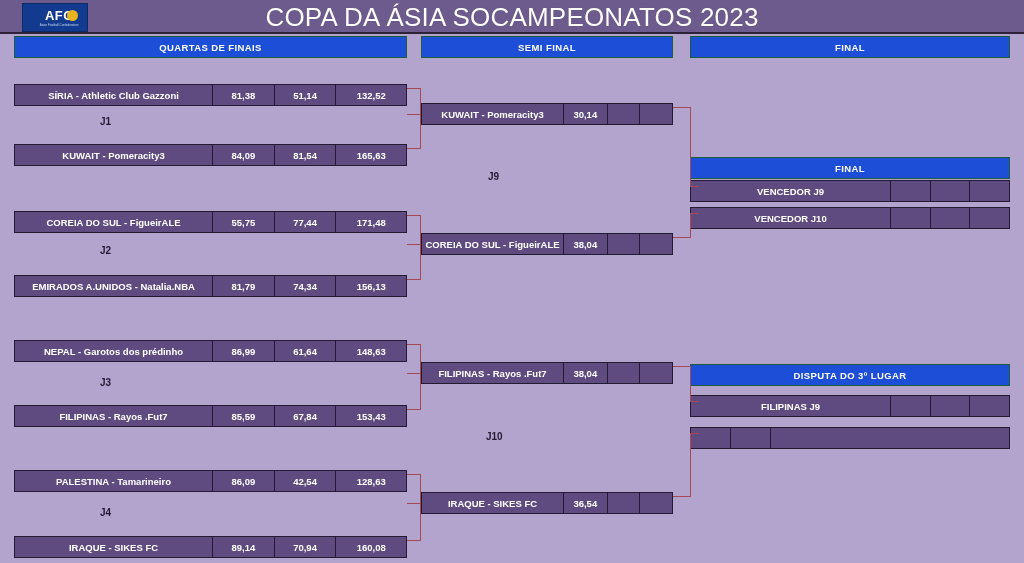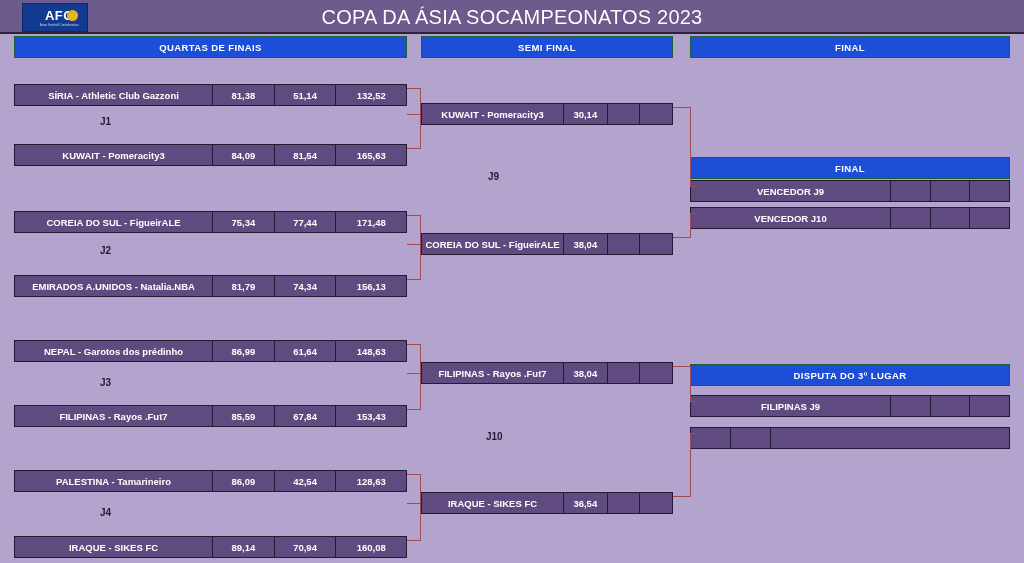--- a/index.html
+++ b/index.html
@@ -33,21 +33,21 @@
     color: #c9d4ee; font-size: 3px; line-height: 4px; margin-top: 1px;
     white-space: nowrap;
   }
   .afc-logo .afc-globe {
     position: absolute; right: 9px; top: 6px; width: 11px; height: 11px;
     border-radius: 50%; background: #e8b420;
   }
   .page-title {
     position: absolute; left: 0; top: 0; width: 1024px; height: 34px;
     display: flex; align-items: center; justify-content: center;
-    color: #ffffff; font-size: 20px; letter-spacing: .2px;
+    color: #ffffff; font-size: 26px; letter-spacing: .2px;
     font-family: "Liberation Sans", sans-serif; font-weight: normal;
     text-shadow: 0 0 1px rgba(0,0,0,.3);
   }
 
   
   .round-header {
     position: absolute; height: 22px;
     background: #1d4ed8; border: 1px solid #1d5e38;
     display: flex; align-items: center; justify-content: center;
     color: #ffffff; font-size: 9.5px; font-weight: bold; letter-spacing: .4px;
@@ -129,21 +129,21 @@
   <div class="jlabel" style="left:100px;top:116px">J1</div>
   <div class="row qf" style="top:144px">
     <div class="cell name">KUWAIT - Pomeracity3</div>
     <div class="cell n1">84,09</div>
     <div class="cell n2">81,54</div>
     <div class="cell n3">165,63</div>
   </div>
 
   <div class="row qf" style="top:211px">
     <div class="cell name">COREIA DO SUL - FigueirALE</div>
-    <div class="cell n1">75,34</div>
+    <div class="cell n1">55,75</div>
     <div class="cell n2">77,44</div>
     <div class="cell n3">171,48</div>
   </div>
   <div class="jlabel" style="left:100px;top:245px">J2</div>
   <div class="row qf" style="top:275px">
     <div class="cell name">EMIRADOS A.UNIDOS - Natalia.NBA</div>
     <div class="cell n1">81,79</div>
     <div class="cell n2">74,34</div>
     <div class="cell n3">156,13</div>
   </div>

